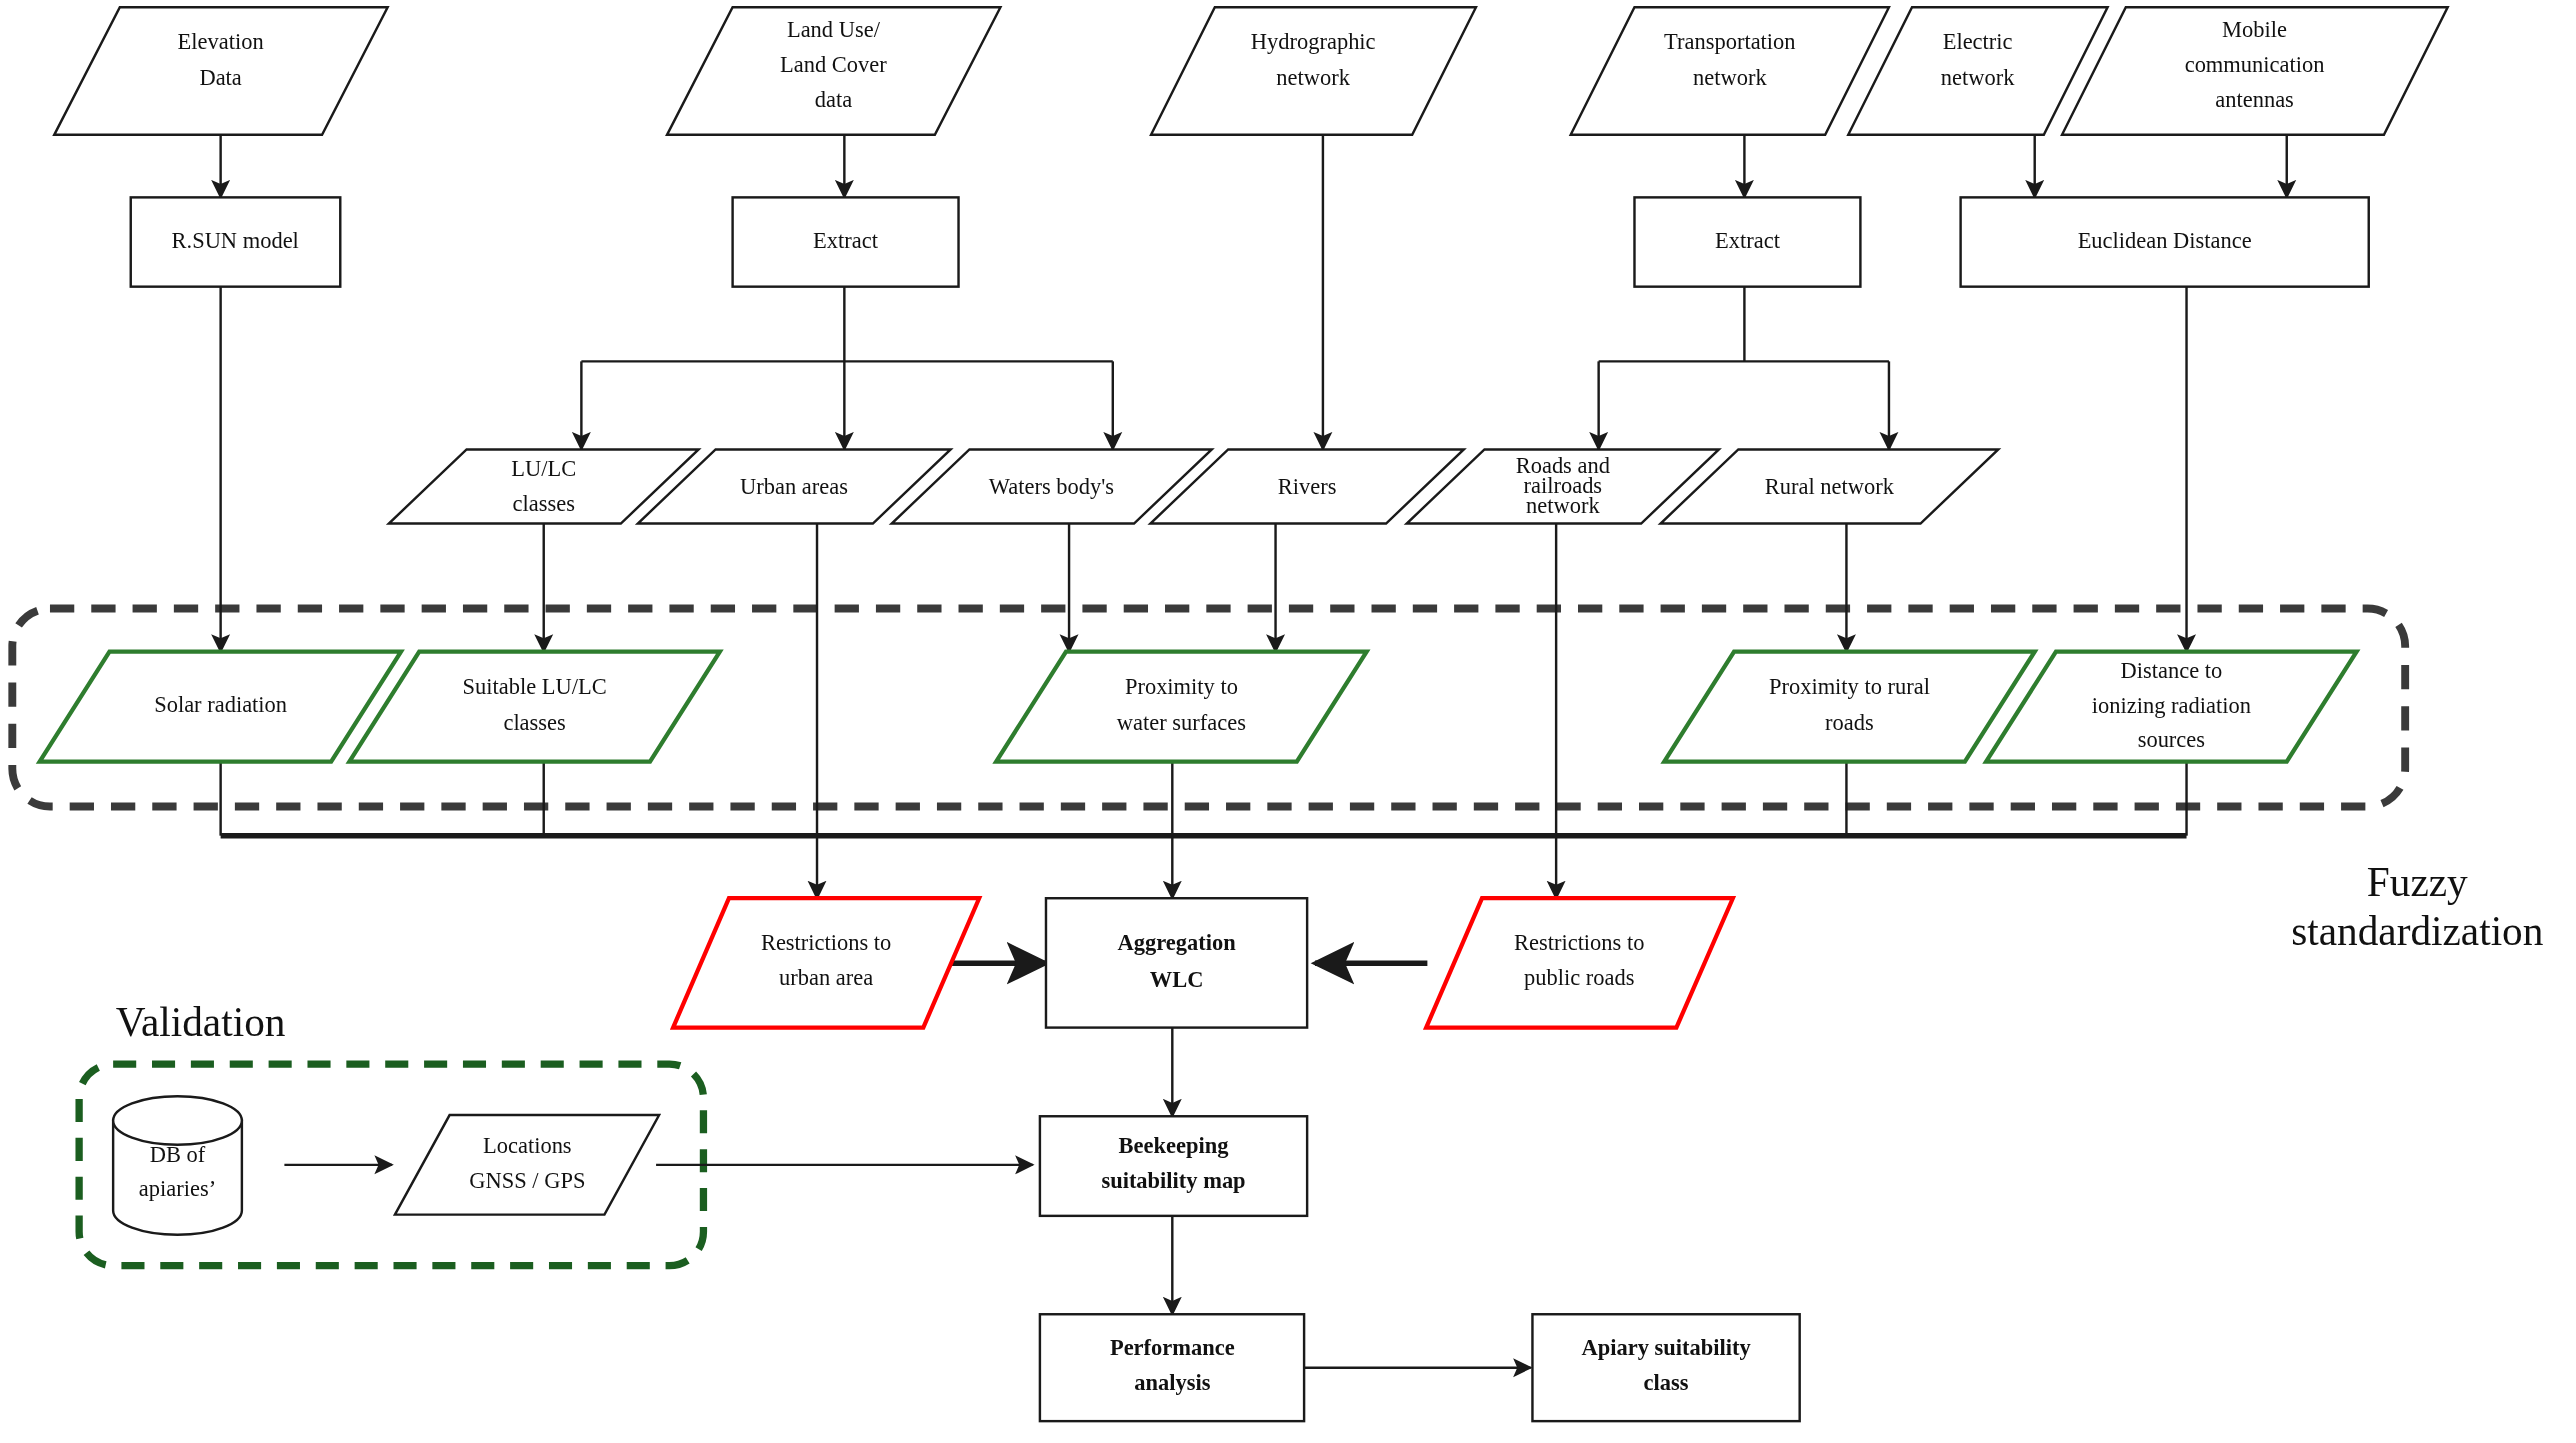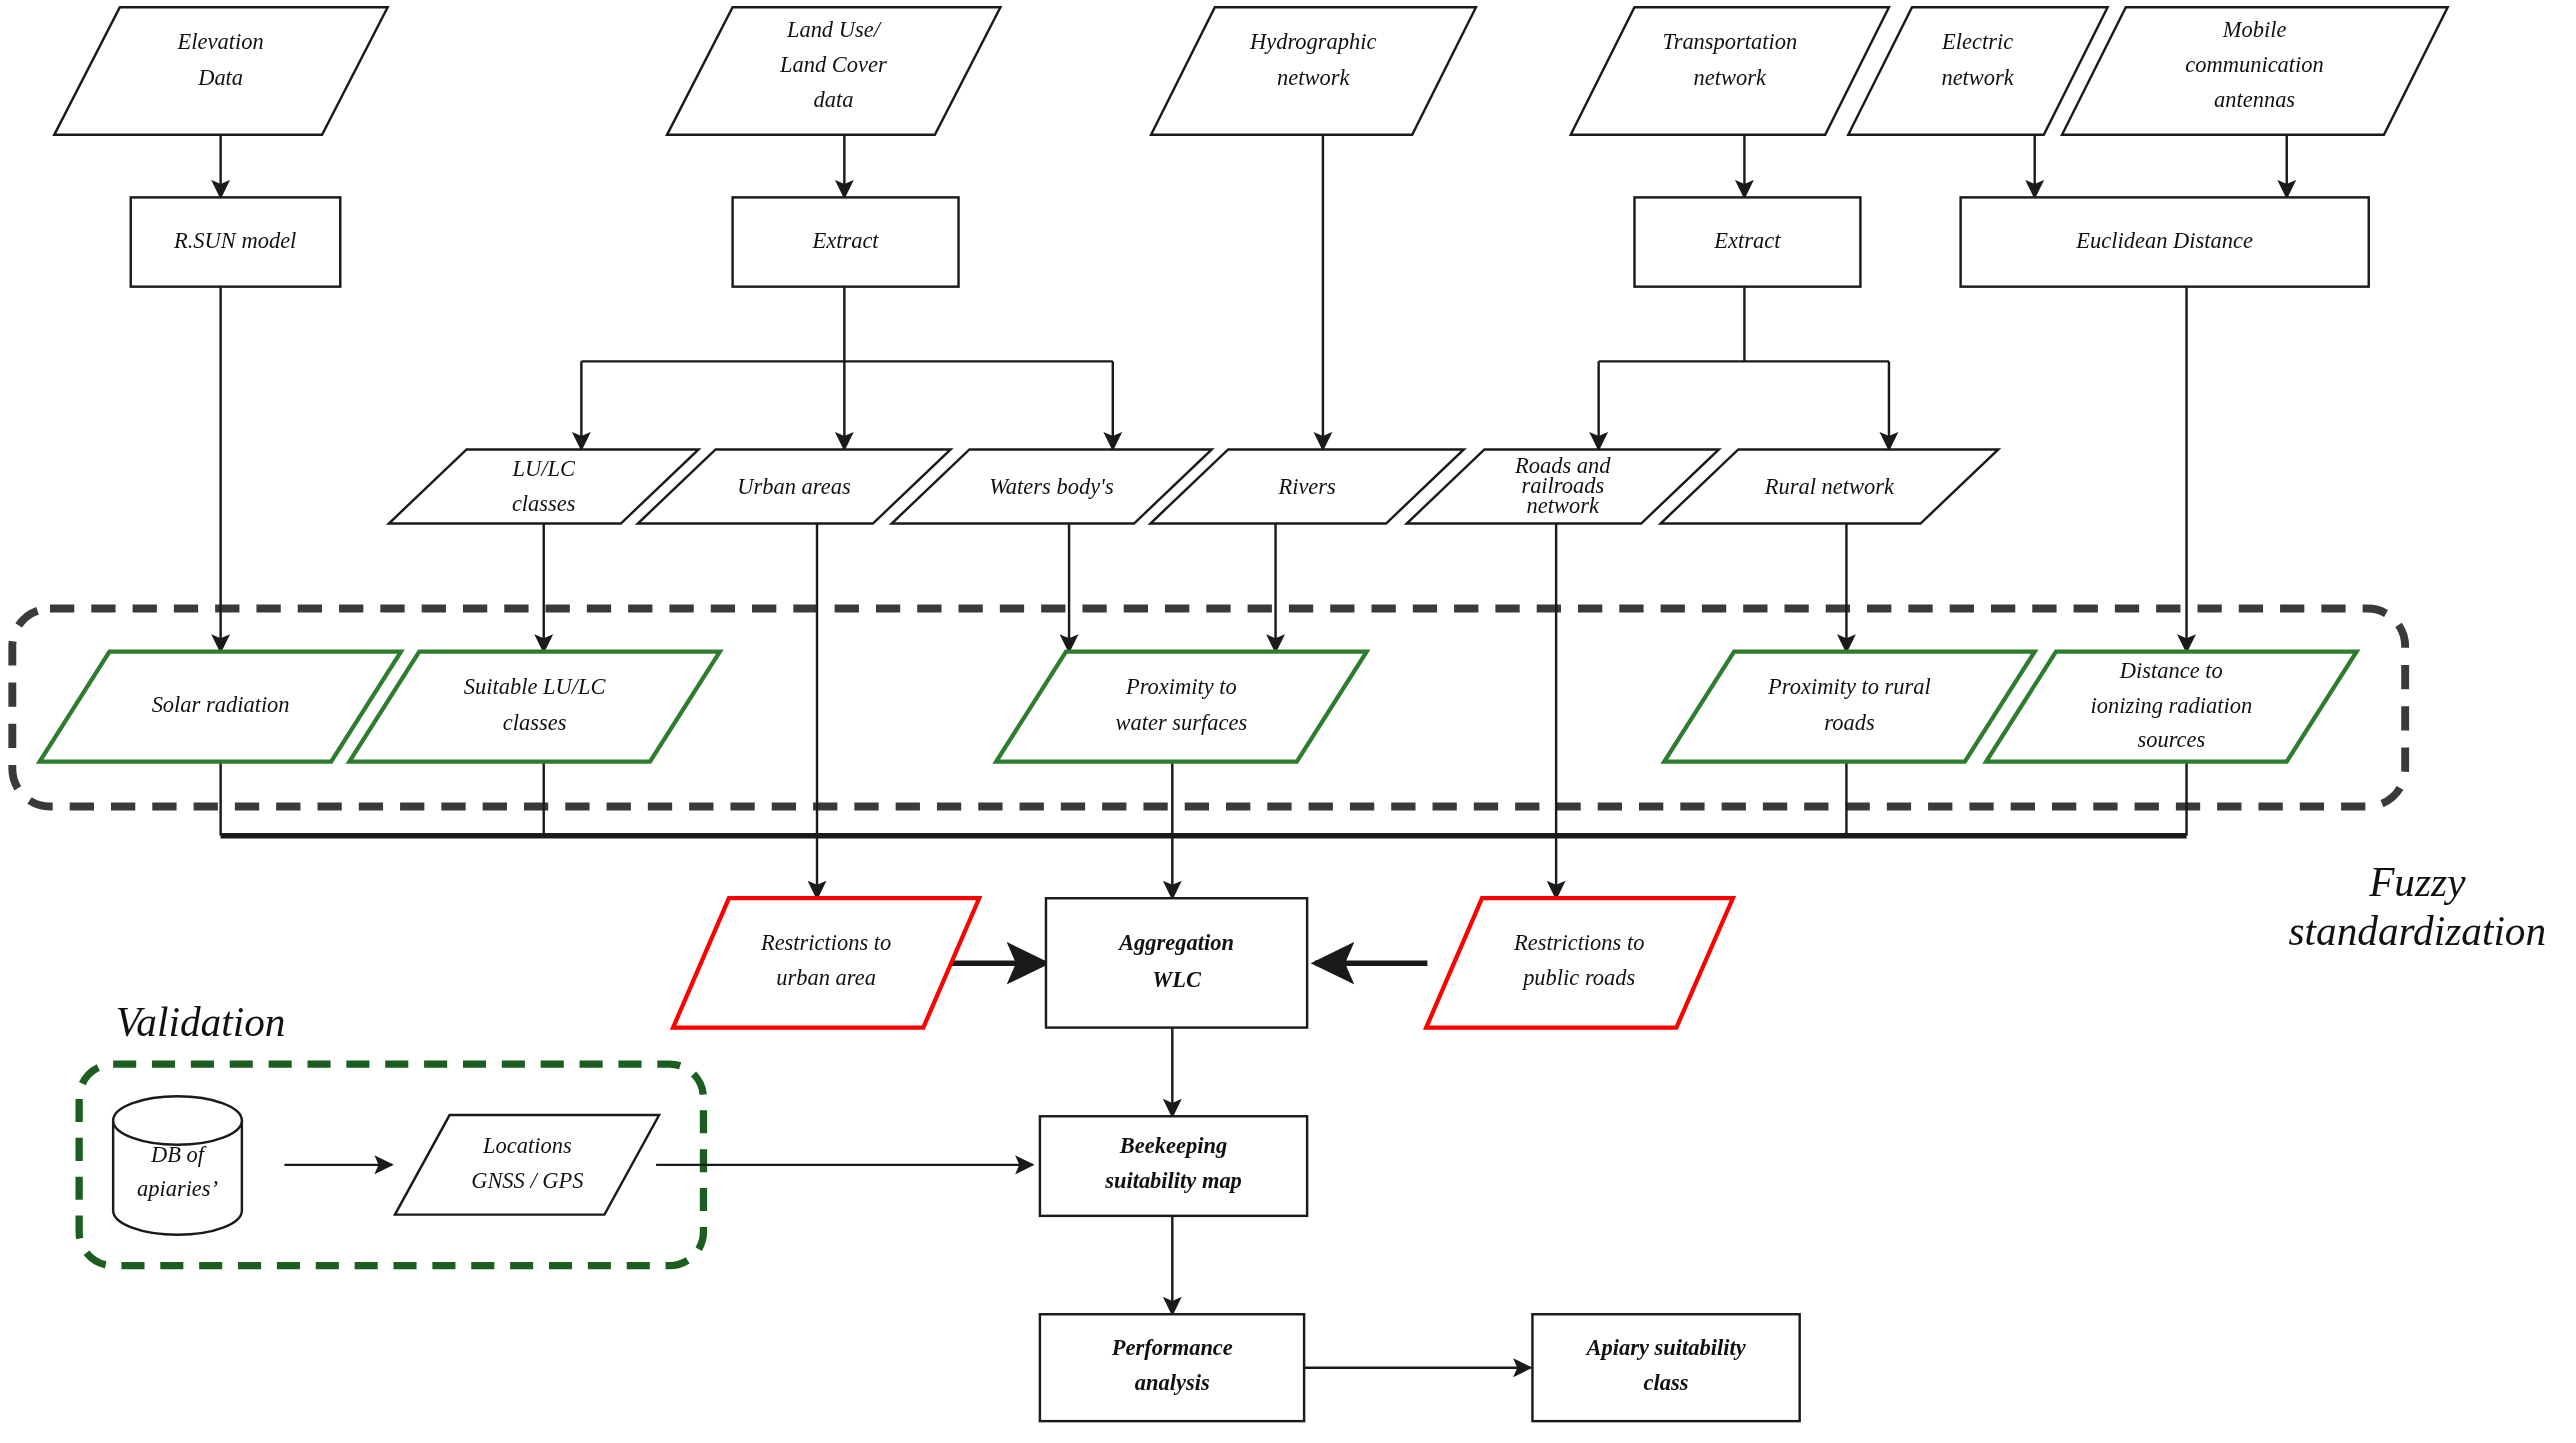--- a/index.html
+++ b/index.html
@@ -10,21 +10,20 @@
   }
   body {
     font-family: "Liberation Serif", "DejaVu Serif", serif;
   }
   #canvas-wrap {
     position: relative;
     width: 2576px;
     height: 1443px;
     background: #ffffff;
     overflow: hidden;
-    font-style: italic;
   }
   svg#flowchart {
     display: block;
     width: 2576px;
     height: 1443px;
   }
   .shape-stroke-black { fill: #ffffff; stroke: #1a1a1a; stroke-width: 4; }
   .shape-stroke-green  { fill: #ffffff; stroke: #2e7d2e; stroke-width: 7; }
   .shape-stroke-red    { fill: #ffffff; stroke: #ff0000; stroke-width: 7; }
   .conn { fill: none; stroke: #1a1a1a; stroke-width: 4; }

